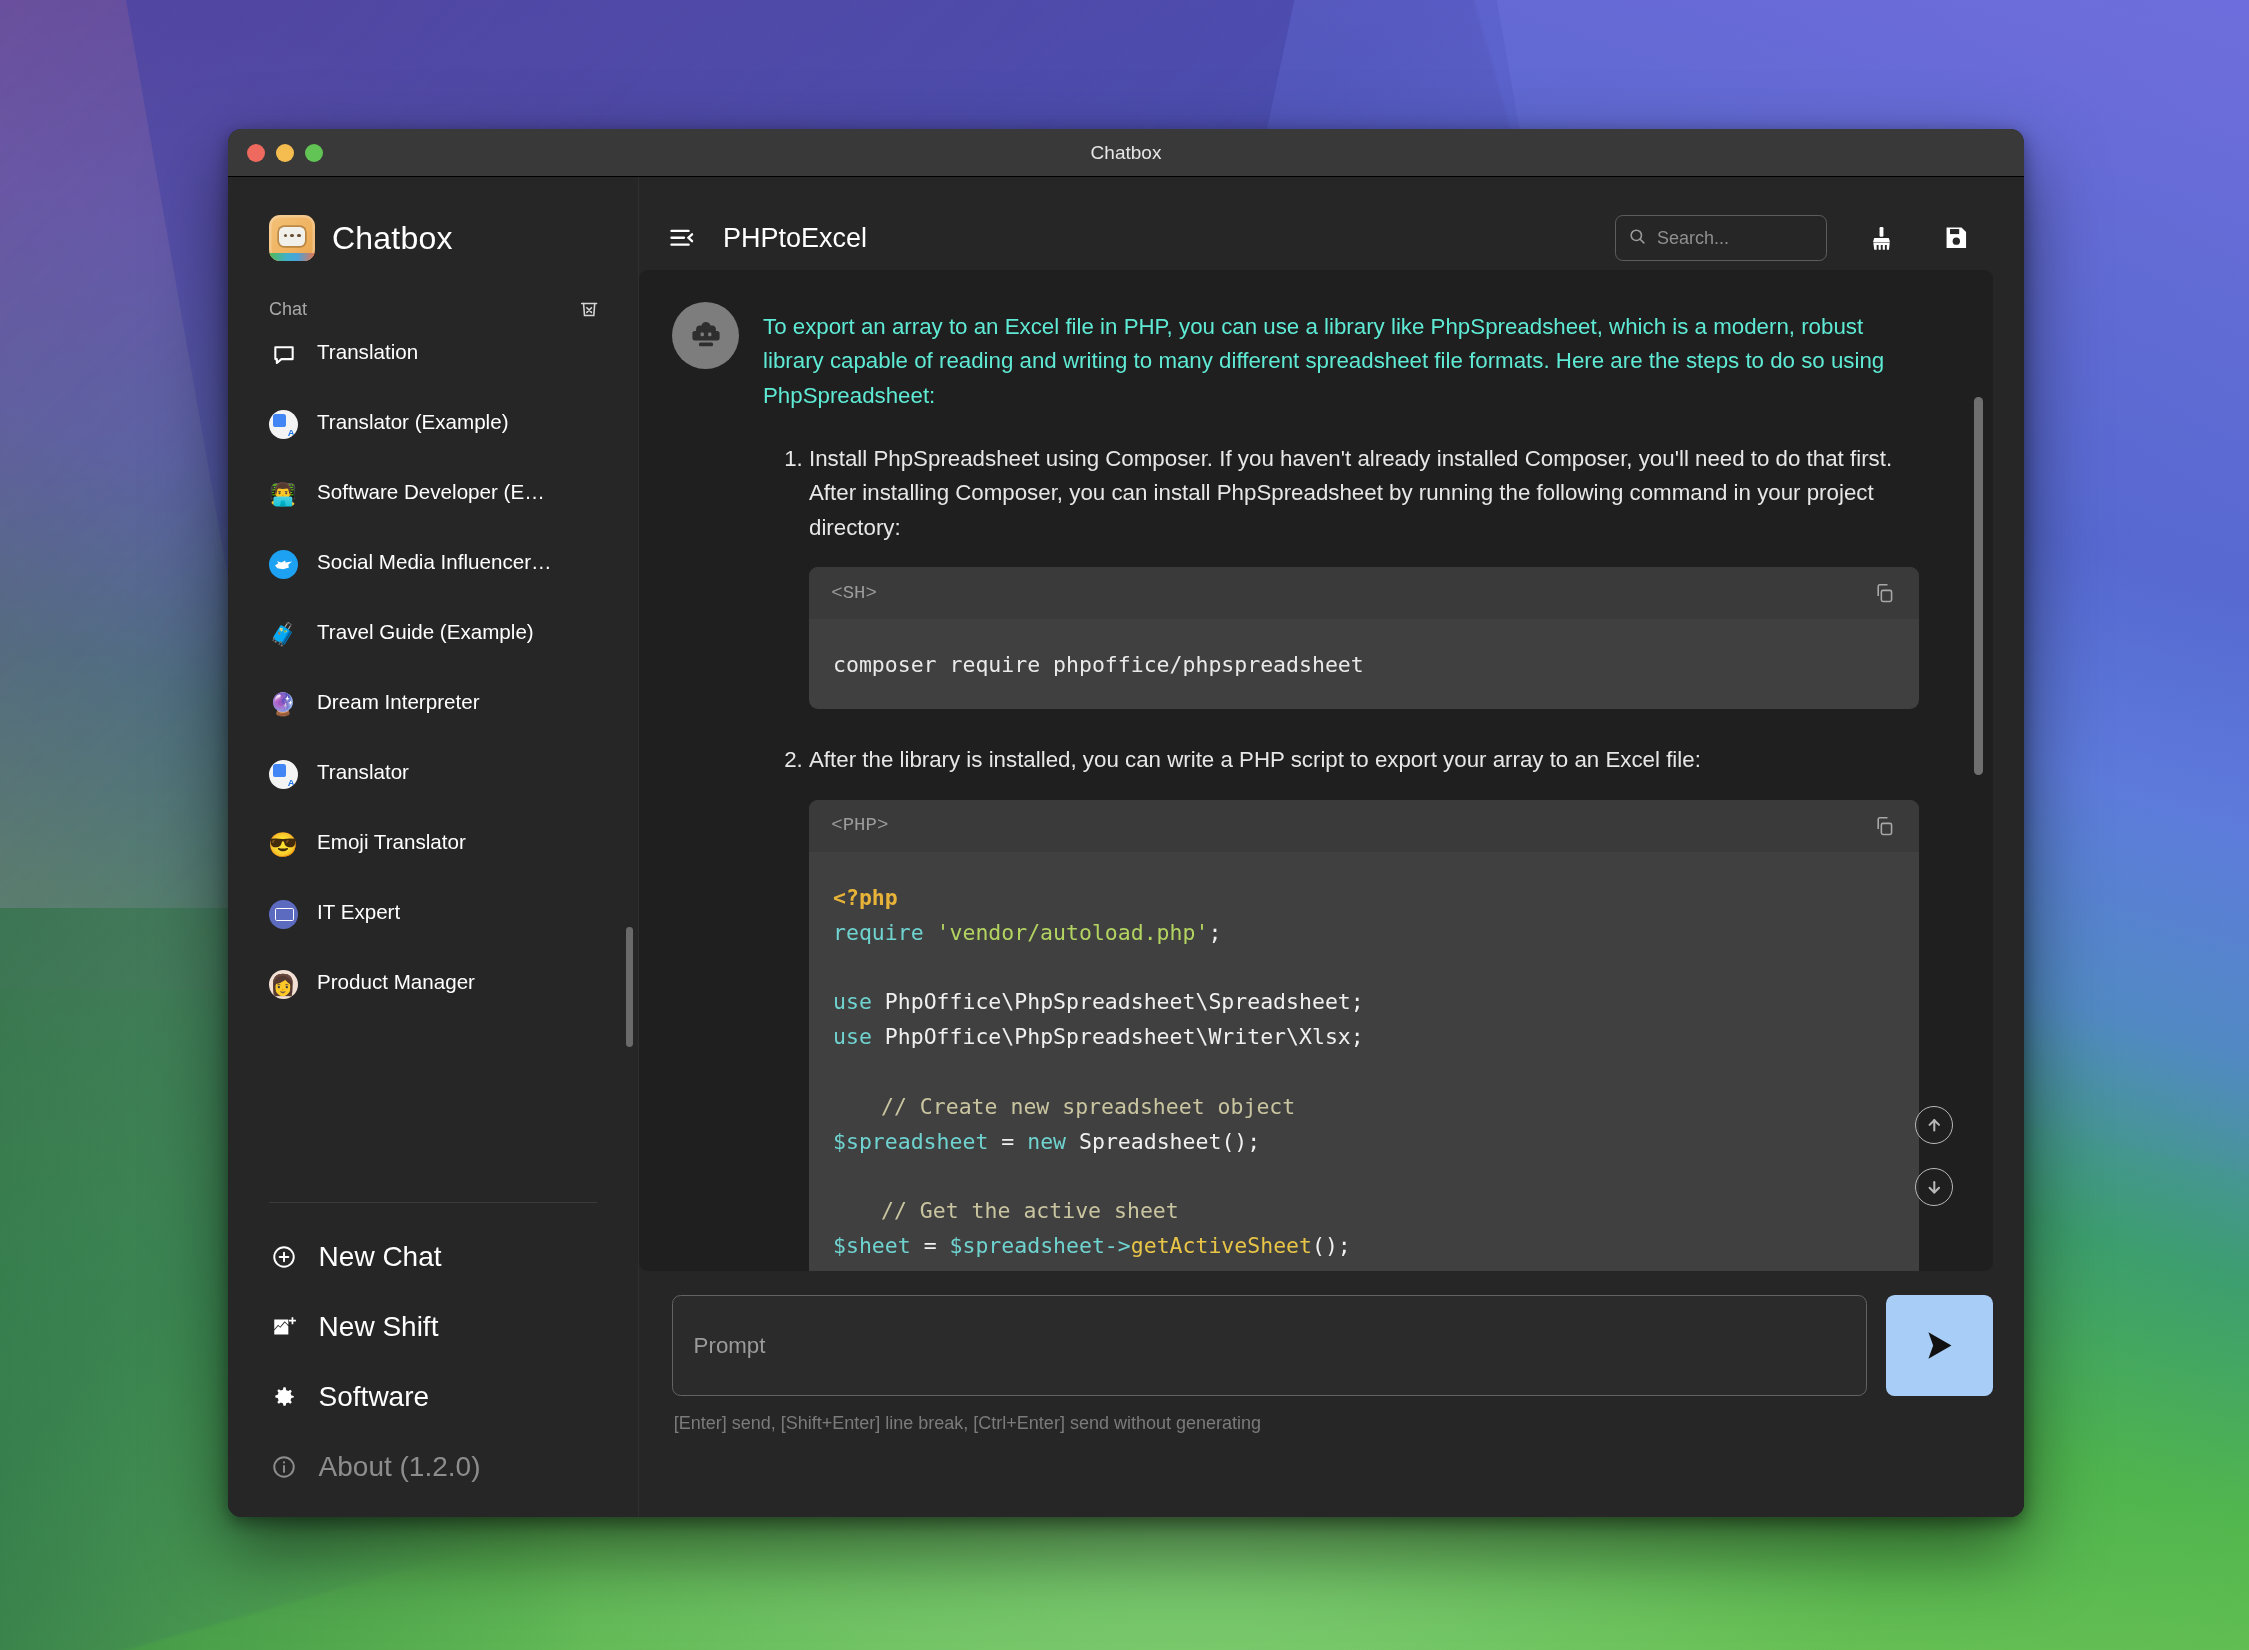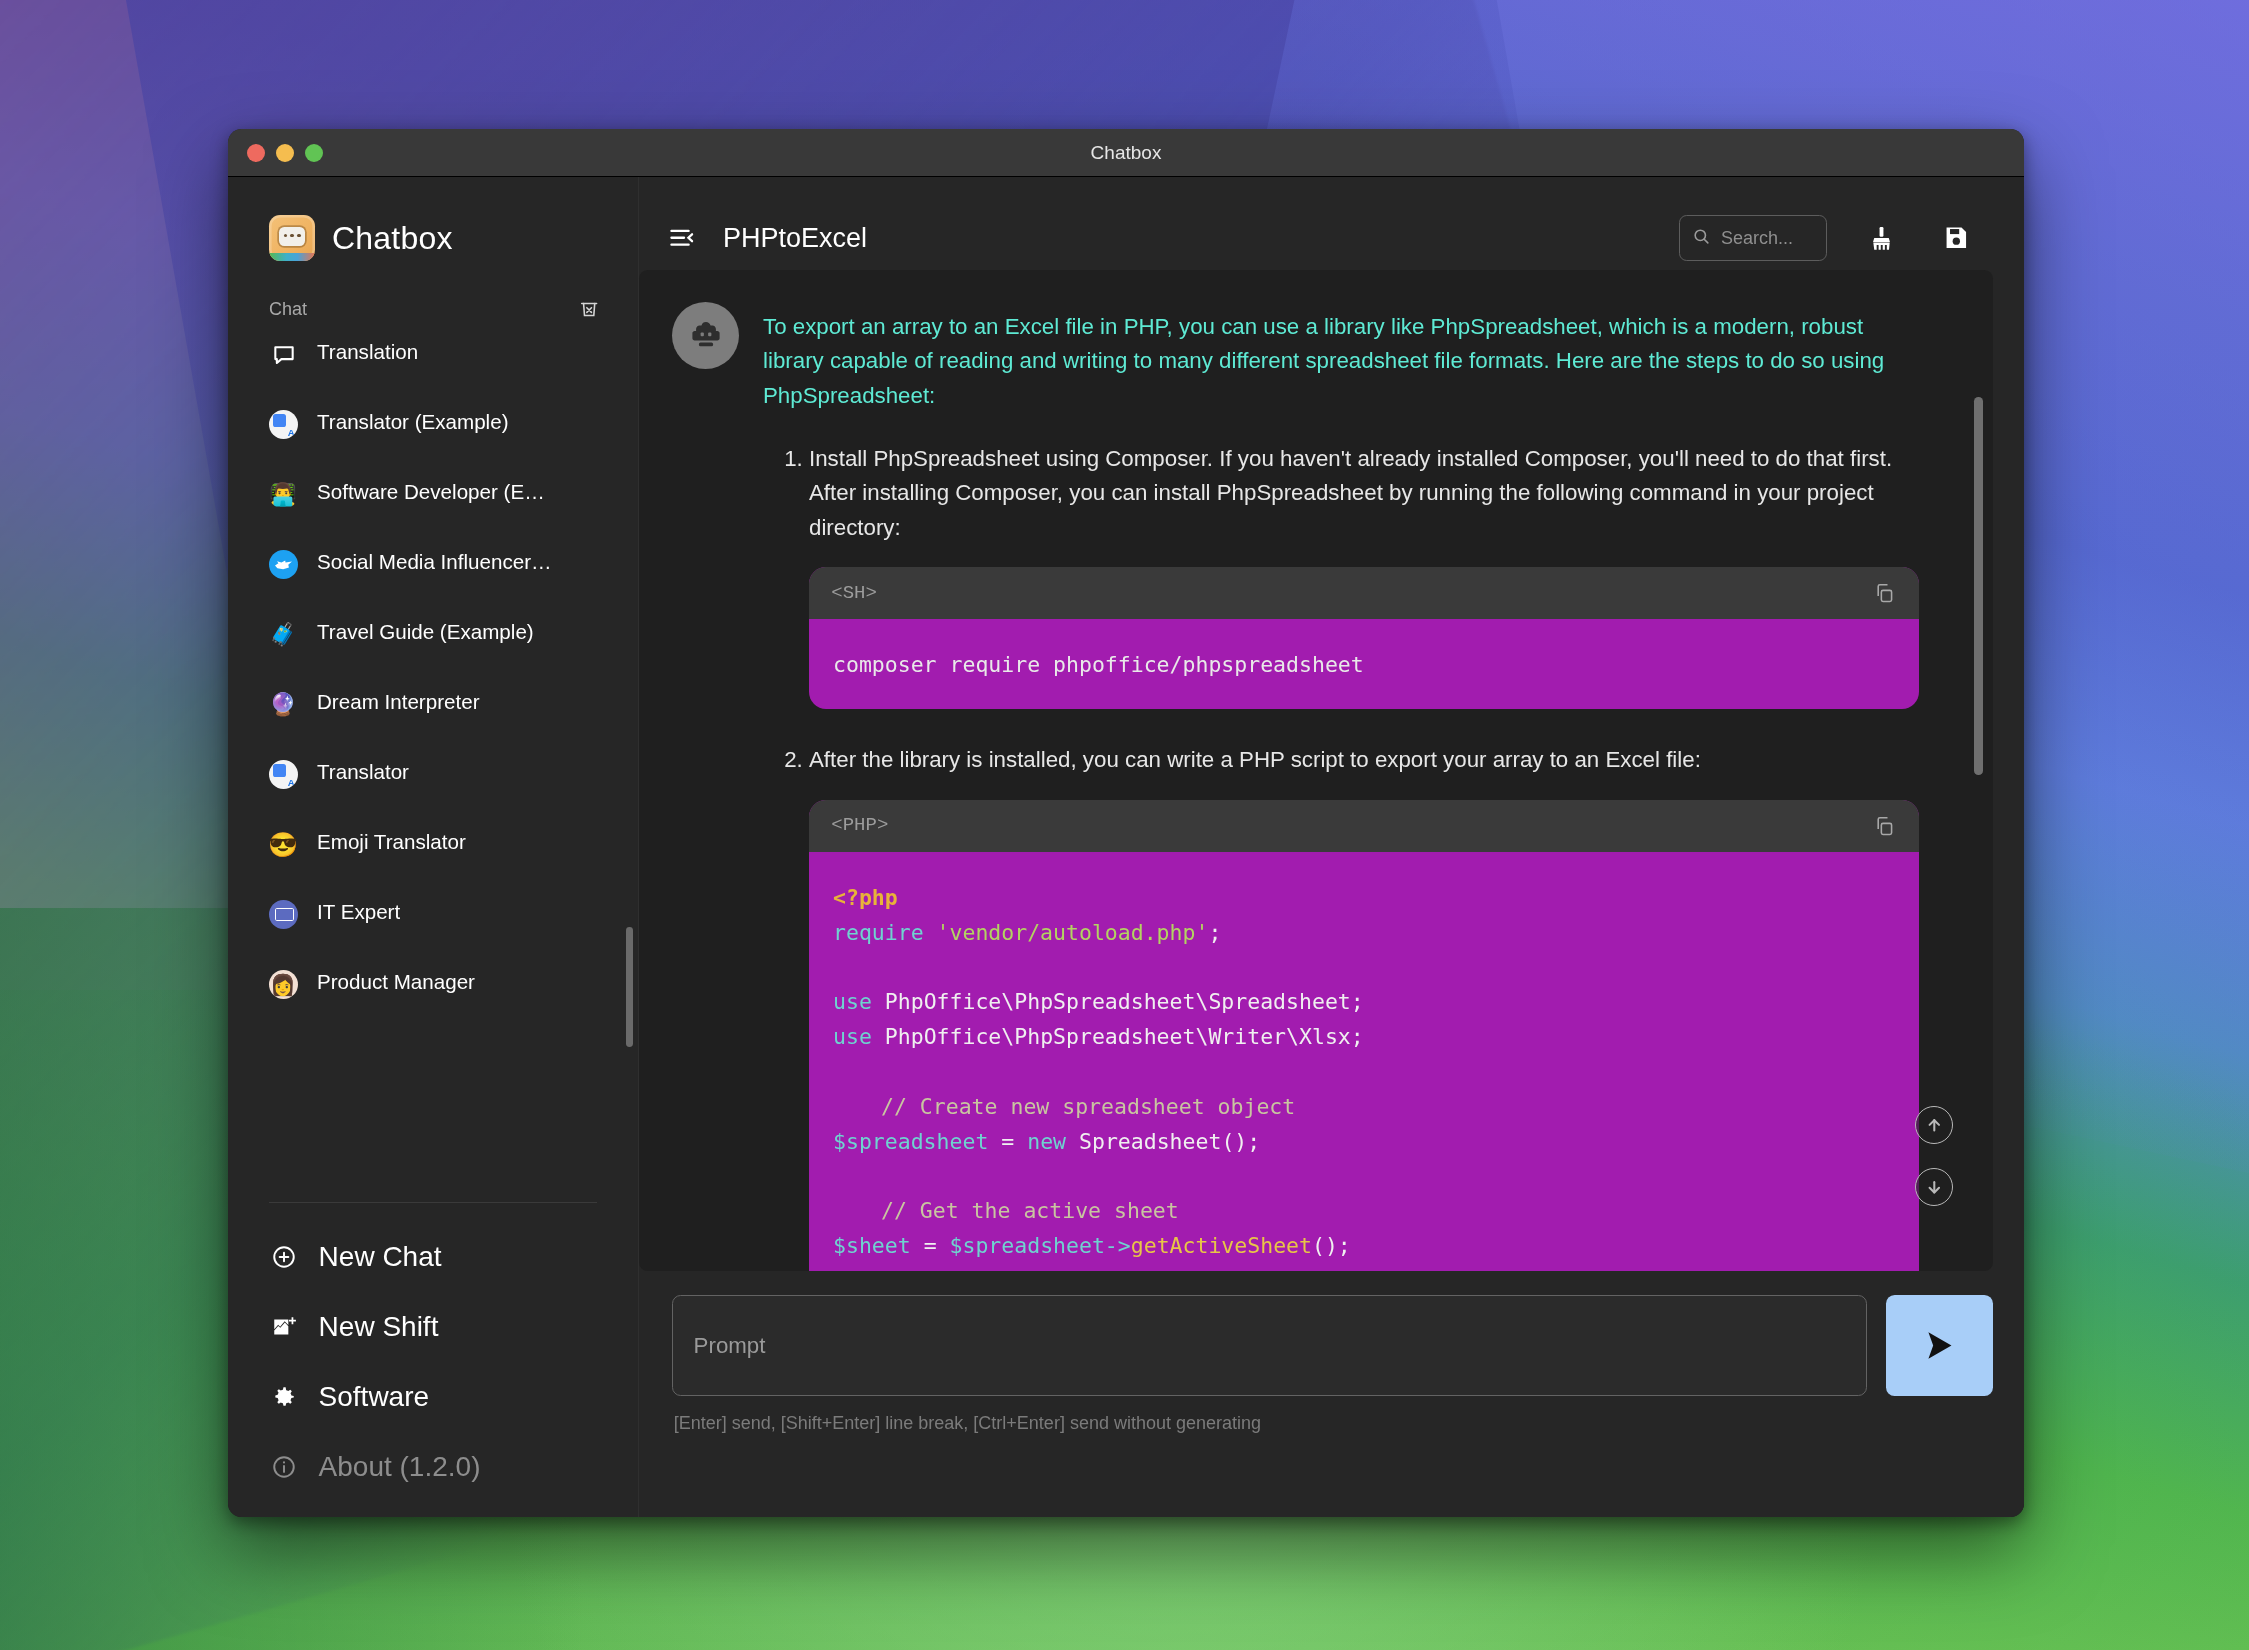--- a/index.html
+++ b/index.html
@@ -312,21 +312,21 @@
     display:flex; align-items:center; justify-content:center;
     cursor: pointer;
   }
   #conversation-title {
     font-size: 27px;
     color: #ffffff;
     flex: 0 0 auto;
   }
   #topbar-spacer { flex: 1 1 auto; }
   #search-box {
-    width: 148px;
+    width: 212px;
     height: 46px;
     border: 0.9px solid #5d5d5d;
     border-radius: 7.7px;
     display: flex;
     align-items: center;
     gap: 9.5px;
     padding: 0 12px;
     cursor: text;
   }
   #search-box .ph { font-size: 18px; color: #8f8f8f; }
@@ -379,23 +379,23 @@
   ol.steps > li {
     font-size: 22.3px;
     line-height: 1.54;
     color: #e7e7e7;
     margin-bottom: 5.2px;
   }
   ol.steps > li::marker { color: #e7e7e7; }
 
   .code-block {
     margin: 22.3px 0 34px 0;
-    border-radius: 17px;
-    overflow: hidden;
-    background: #a21caf;
+    border-radius: 9px;
+    overflow: hidden;
+    background: #404040;
     max-width: 1145px;
   }
   .code-head {
     height: 52px;
     background: #3a3a3a;
     display: flex;
     align-items: center;
     justify-content: space-between;
     padding: 0 19px 0 22.3px;
   }

